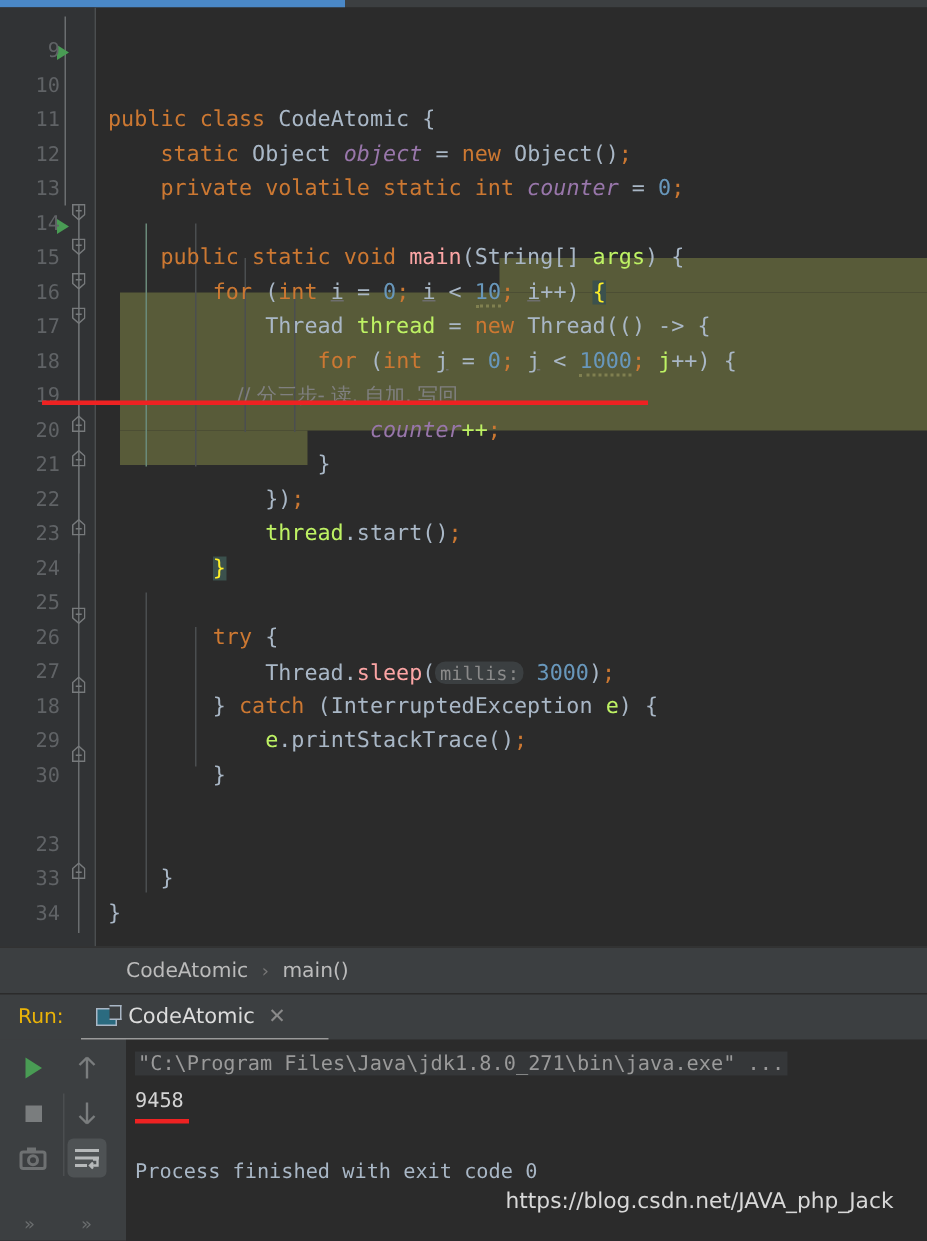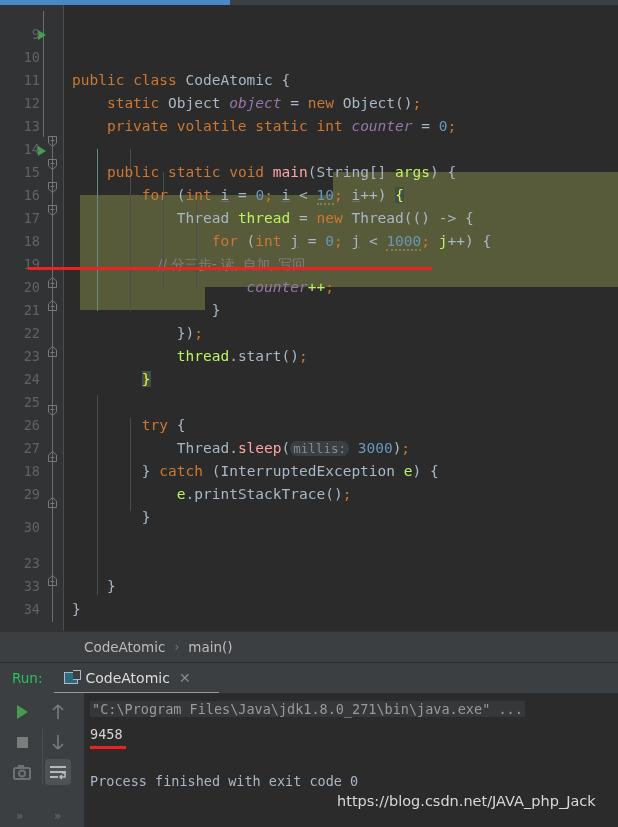--- a/index.html
+++ b/index.html
@@ -116,21 +116,21 @@
   
   .runwin {
     position: absolute; left: 0; top: 662px; width: 618px; height: 165px;
     background: #3c3f41; border-top: 1px solid #2b2b2b;
   }
   .run-header {
     position: absolute; left: 0; top: 0; width: 618px; height: 30px;
     display: flex; align-items: center;
     font-family: "DejaVu Sans", sans-serif;
   }
-  .run-label { color: #22c55e; font-size: 13.5px; margin-left: 12px; }
+  .run-label { color: #eab308; font-size: 13.5px; margin-left: 12px; }
   .run-tab {
     display: flex; align-items: center; margin-left: 22px; height: 30px;
   }
   .tab-icon {
     width: 14px; height: 12px; border: 1.6px solid #a9b7c6;
     background: #2b6b80; margin-right: 7px; position: relative;
   }
   .tab-icon:after {
     content: ""; position: absolute; right: -4px; top: -3px;
     width: 7px; height: 8px; border: 1.5px solid #a9b7c6;
@@ -364,21 +364,21 @@
     <div class="row" style="top:432px;">
       <span class="lnum">18</span>
       <span class="code">            <span class="pl">e</span>.<span>printStackTrace</span>()<span class="semi">;</span></span>
     </div>
 
     <div class="row" style="top:455px;">
       <span class="lnum">29</span>
       <span class="code">        }</span>
     </div>
 
-    <div class="row" style="top:488px;">
+    <div class="row" style="top:478px;">
       <span class="lnum">30</span>
       <span class="code"></span>
     </div>
 
 
     <div class="row" style="top:524px;">
       <span class="lnum">23</span>
       <span class="code">    }</span>
     </div>
 

